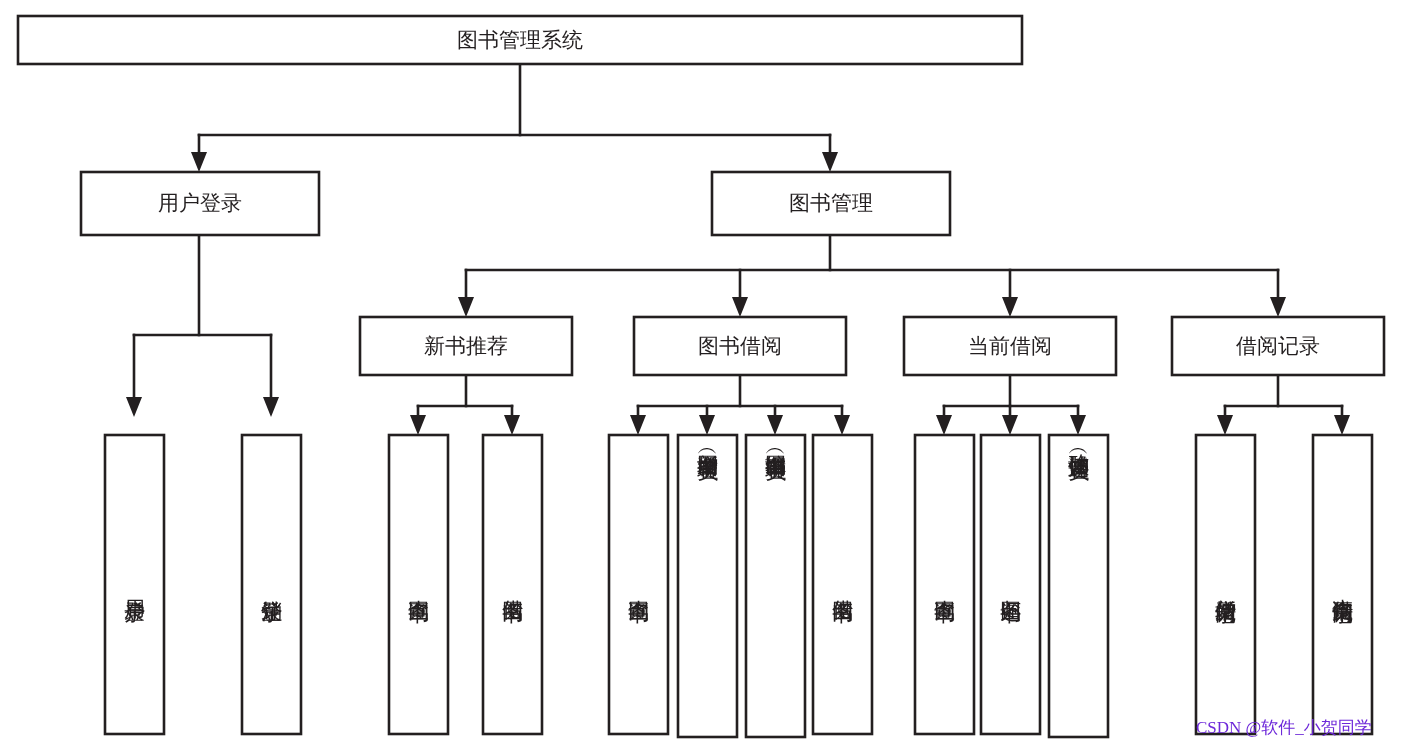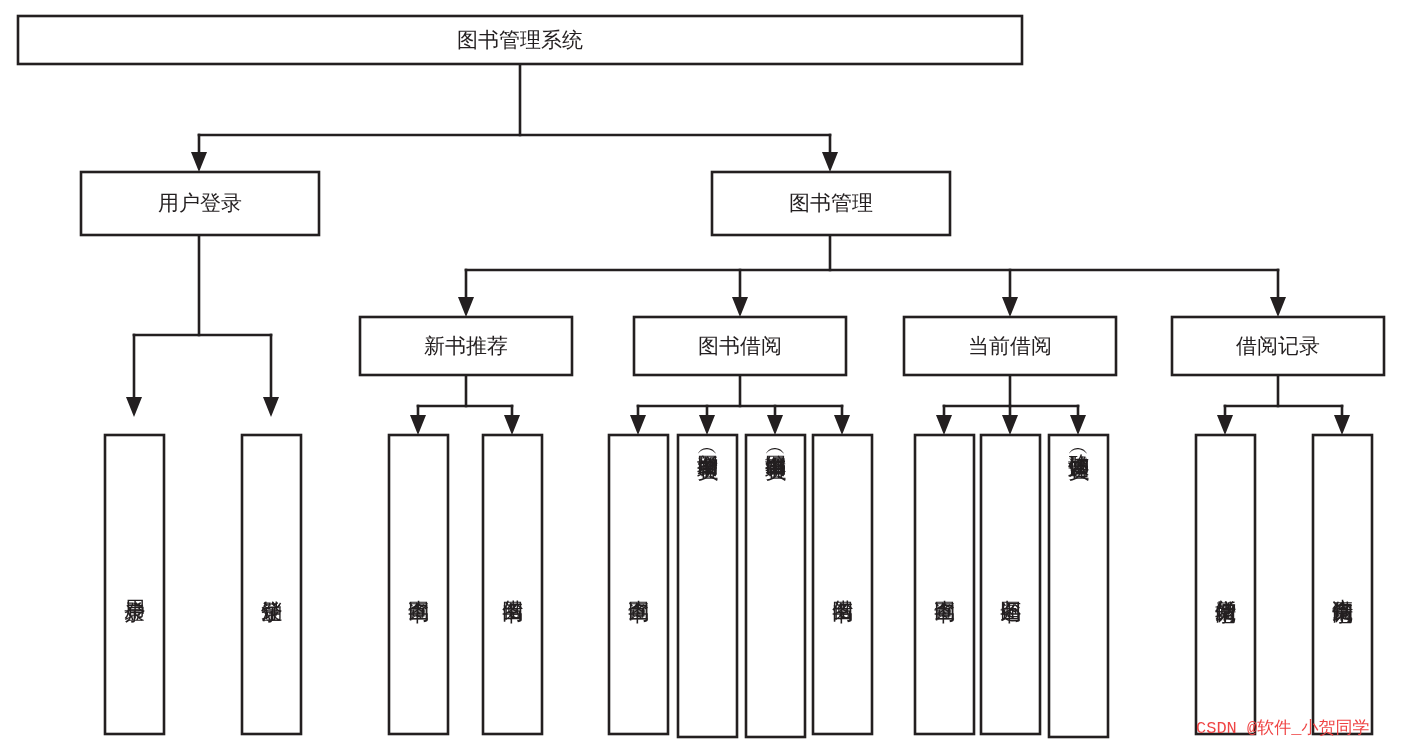--- a/index.html
+++ b/index.html
@@ -32,23 +32,23 @@
     display:flex;
     align-items:center;
     justify-content:center;
     white-space:nowrap;
     pointer-events:none;
   }
   .vlabel.top{justify-content:flex-start;padding-top:2px;}
   .watermark{
     position:absolute;
     left:1196px;top:716px;
-    font-family:Liberation Mono, monospace;
+    font-family:Liberation Serif, serif;
     font-size:17px;
-    color:#ef4444;
+    color:#6d28d9;
     white-space:nowrap;
   }
 </style>
 </head>
 <body>
 
 <div id="stage">
 
   <svg width="1405" height="747" viewBox="0 0 1405 747">
 

